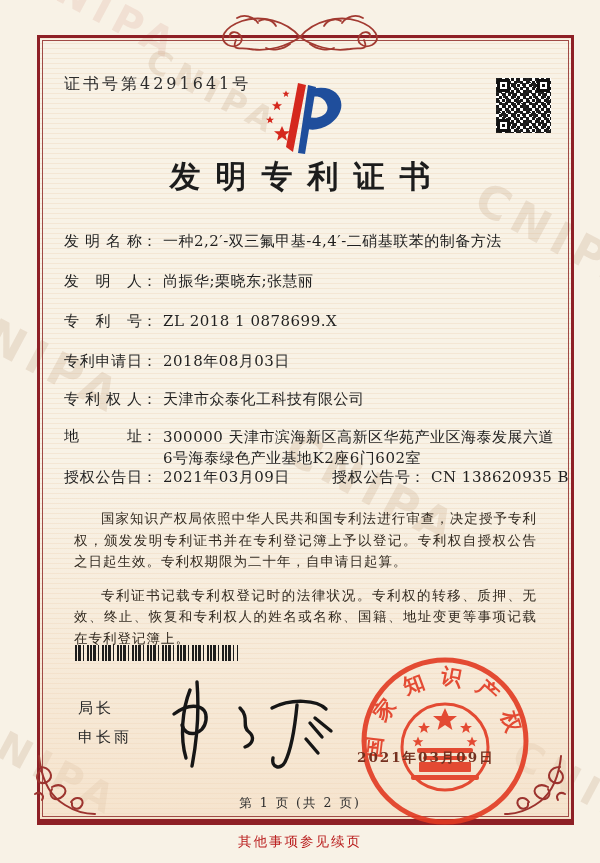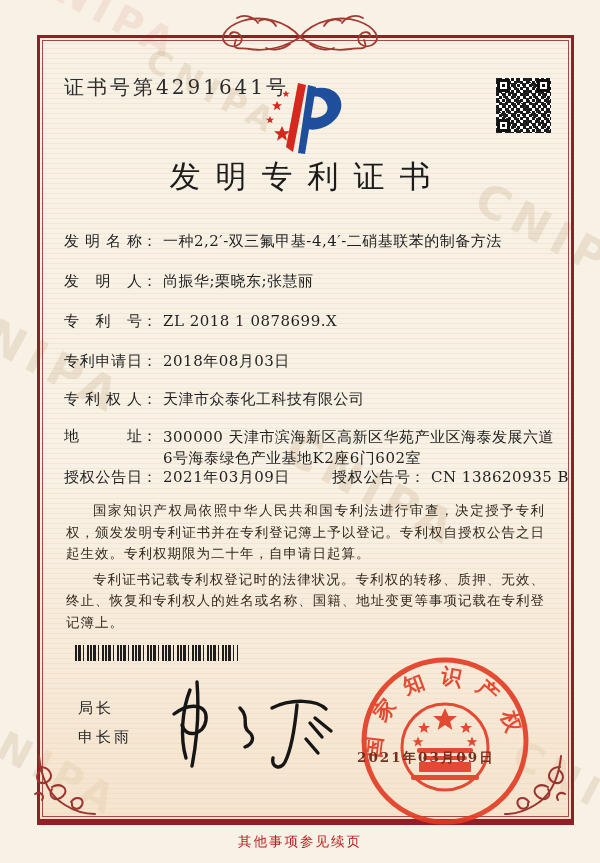--- a/index.html
+++ b/index.html
@@ -22,49 +22,49 @@
   .frame{
     position:absolute; left:37px; top:35px; width:531px; height:781px;
     border:3px solid #8e2026; border-bottom-width:6px; z-index:2;
     background:
       linear-gradient(180deg, rgba(250,244,232,0.0) 55%, rgba(243,216,186,0.55) 100%),
       repeating-linear-gradient(0deg, rgba(222,168,116,0.16) 0 1px, rgba(255,255,255,0) 1px 5px);
   }
   .frame-inner{position:absolute; inset:2px; border:1px solid #a04a45; pointer-events:none;}
   .content{position:absolute; inset:0; z-index:3;}
   
-  .cert-no{position:absolute; left:64px; top:74px; font-size:20px; letter-spacing:3px; color:#2c2c2c;}
+  .cert-no{position:absolute; left:64px; top:74px; font-size:16px; letter-spacing:3px; color:#2c2c2c;}
   .logo{position:absolute; left:252px; top:80px; width:96px; height:78px;}
   .qr{
     position:absolute; left:496px; top:78px; width:55px; height:55px; background:#fff;
     background-image:
       repeating-conic-gradient(#191919 0% 25%, rgba(255,255,255,0) 0% 50%),
       repeating-conic-gradient(rgba(255,255,255,0) 0% 25%, #242424 0% 42%, rgba(255,255,255,0) 0% 50%);
     background-size:6px 6px, 10px 10px;
   }
   .qr-finder{position:absolute; width:13px; height:13px; border:3px solid #111; background:#fff; box-sizing:border-box;}
   .qr-finder::after{content:""; position:absolute; inset:2px; background:#111;}
   .qf-tl{left:1px; top:1px;} .qf-tr{right:1px; top:1px;} .qf-bl{left:1px; bottom:1px;}
   .title{
     position:absolute; left:0; right:0; top:156px; text-align:center;
-    font-size:31px; font-weight:normal; letter-spacing:15px; text-indent:15px; color:#1c1c1c;
+    font-size:31px; font-weight:bold; letter-spacing:15px; text-indent:15px; color:#1c1c1c;
   }
   
   .row{position:absolute; left:64px; font-size:15px; color:#1f1f1f; white-space:nowrap;}
   .flabel{display:inline-block; width:78px; text-align:justify; text-align-last:justify; vertical-align:top;}
   .colon{display:inline-block; vertical-align:top; margin-right:6px;}
   .fvalue{display:inline-block; vertical-align:top; letter-spacing:0.5px;}
   .fvalue.wrap{white-space:normal; width:396px; line-height:21px;}
   .pair2{position:absolute; left:268px; top:0; white-space:nowrap;}
   
   .body-text{
     position:absolute; left:62px; top:496px; width:487px;
     font-size:13.5px; line-height:21.5px; letter-spacing:1px; color:#322a20; text-align:justify;
   }
-  .body-text p{margin:4px; text-indent:2em;}
+  .body-text p{margin:12px; text-indent:2em;}
   
   .barcode{
     position:absolute; left:75px; top:645px; width:163px; height:16px;
     background:repeating-linear-gradient(90deg,
       #1d1d1d 0 2px, rgba(0,0,0,0) 2px 3px,
       #1d1d1d 3px 6px, rgba(0,0,0,0) 6px 8px,
       #1d1d1d 8px 9px, rgba(0,0,0,0) 9px 12px,
       #1d1d1d 12px 14px, rgba(0,0,0,0) 14px 15px);
   }
   
@@ -224,17 +224,18 @@
         <rect x="67" y="104" width="44" height="4" rx="2"></rect>
         <rect x="63" y="110" width="52" height="10" rx="1"></rect>
         <rect x="55" y="123" width="68" height="5" rx="2"></rect>
       </g>
       <defs>
         <path id="st2" d="M0,-6 L1.8,-2 L6,-2 L2.6,0.8 L3.7,5 L0,2.5 L-3.7,5 L-2.6,0.8 L-6,-2 L-1.8,-2 Z"></path>
       </defs>
     </svg>
     <div class="seal-date">2021年03月09日</div>
 
+    <div class="page-info">第 1 页 (共 2 页)</div>
   </div>
 
   <div class="continuation">其他事项参见续页</div>
 
 </div>
 
 </body></html>

